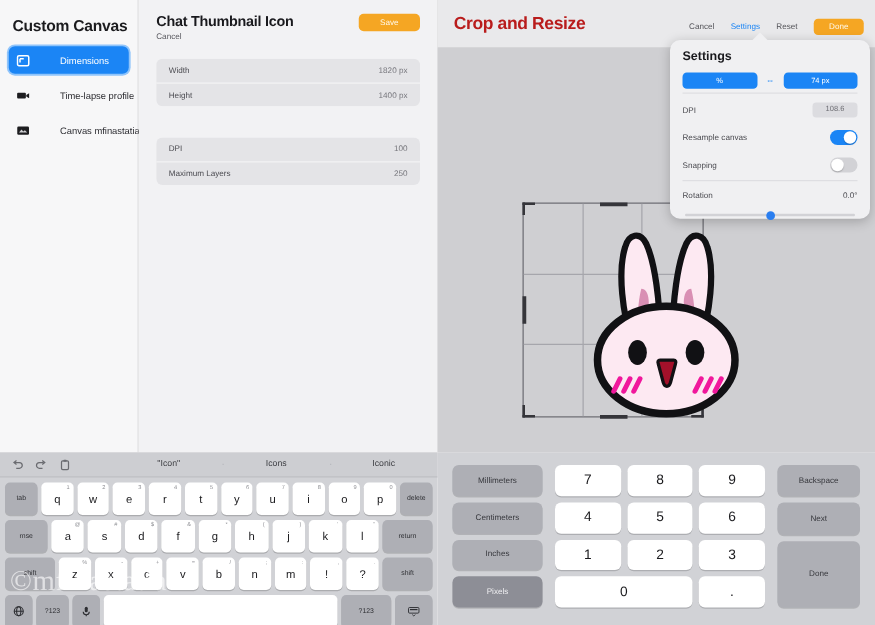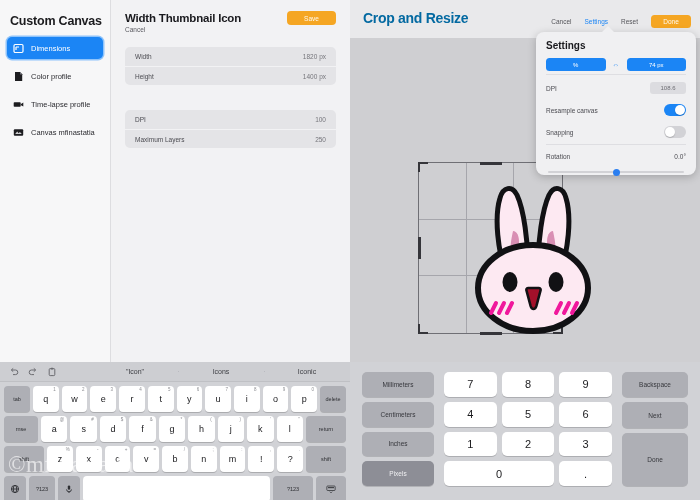--- a/index.html
+++ b/index.html
@@ -21,21 +21,21 @@
     position: absolute; left: 0; top: 0; width: 111px; height: 362px;
     background: #f7f7f8;
     border-right: 1px solid #dddde0;
   }
   .sidebar-title {
     font-size: 12.5px; font-weight: bold; color: #1b1b1e;
     padding: 14px 0 0 10px; letter-spacing: -0.2px;
   }
   .side-list { margin-top: 9px; }
   .side-item {
-    display: flex; align-items: center; gap: 7px;
+    display: flex; align-items: center; gap: 24px;
     height: 22px; margin: 0 7px 6px 7px; padding-left: 6px;
     border-radius: 5px;
     font-size: 7.5px; color: #2c2c31;
   }
   .side-item.active {
     background: #1b85f5; color: #ffffff;
     box-shadow: 0 0 0 1.5px #8fc4fb;
   }
   .side-ico { width: 11px; height: 11px; flex: 0 0 11px; position: relative; }
   .side-ico svg { display: block; width: 11px; height: 11px; }
@@ -71,21 +71,21 @@
     position: absolute; left: 350px; top: 0; width: 350px; height: 362px;
     background: #cfcfd2;
     overflow: hidden;
   }
   .crop-header {
     position: absolute; left: 0; top: 0; width: 350px; height: 38px;
     background: #e9e9eb;
   }
   .crop-title {
     position: absolute; left: 13px; top: 10px;
-    font-size: 14px; font-weight: bold; color: #0369a1; letter-spacing: -0.3px;
+    font-size: 14px; font-weight: bold; color: #b91c1c; letter-spacing: -0.3px;
   }
   .crop-actions {
     position: absolute; right: 9px; top: 15px;
     display: flex; align-items: center; gap: 13px;
     font-size: 6.5px;
   }
   .crop-actions .act { color: #545459; }
   .crop-actions .act.sel { color: #1b85f5; }
   .done-btn {
     width: 40px; height: 13px; border-radius: 3.5px;
@@ -262,29 +262,20 @@
         <div class="side-item active">
           <span class="side-ico">
             <svg viewBox="0 0 11 11">
                 <rect x="1" y="1.5" width="9" height="8" rx="1.2" fill="none" stroke="currentColor" stroke-width="1.2"></rect>
                 <path d="M3 4 h3 M3 4 v3" stroke="currentColor" stroke-width="1.2" fill="none"></path>
               </svg>
           </span>
           <span class="side-label">Dimensions</span>
         </div>
 
-        <div class="side-item">
-          <span class="side-ico">
-            <svg viewBox="0 0 11 11">
-                <path d="M2 1 h5 l2.2 2.2 V10 H2 Z" fill="#1d1d20"></path>
-                <path d="M7 1 v2.4 h2.4" fill="#6f6f75"></path>
-              </svg>
-          </span>
-          <span class="side-label">Color profile</span>
-        </div>
 
         <div class="side-item">
           <span class="side-ico">
             <svg viewBox="0 0 11 11">
                 <rect x="0.7" y="3.2" width="7" height="4.6" rx="0.8" fill="#1d1d20"></rect>
                 <path d="M8 5 l2.3 -1.4 v4 L8 6.2 Z" fill="#1d1d20"></path>
               </svg>
           </span>
           <span class="side-label">Time-lapse profile</span>
         </div>
@@ -296,21 +287,21 @@
                 <path d="M2.2 7 l2-2.4 1.4 1.6 1.3-1.1 1.9 1.9Z" fill="#cfcfd2"></path>
               </svg>
           </span>
           <span class="side-label">Canvas mfinastatia</span>
         </div>
 
       </div>
     </div>
 
     <div class="detail">
-      <div class="detail-title">Width Thumbnail Icon</div>
+      <div class="detail-title">Chat Thumbnail Icon</div>
       <div class="detail-cancel">Cancel</div>
       <div class="save-btn">Save</div>
 
       <div class="field-group">
         <div class="field-row">
           <span>Width</span>
           <span class="field-val">1820 px</span>
         </div>
         <div class="field-row">
           <span>Height</span>

